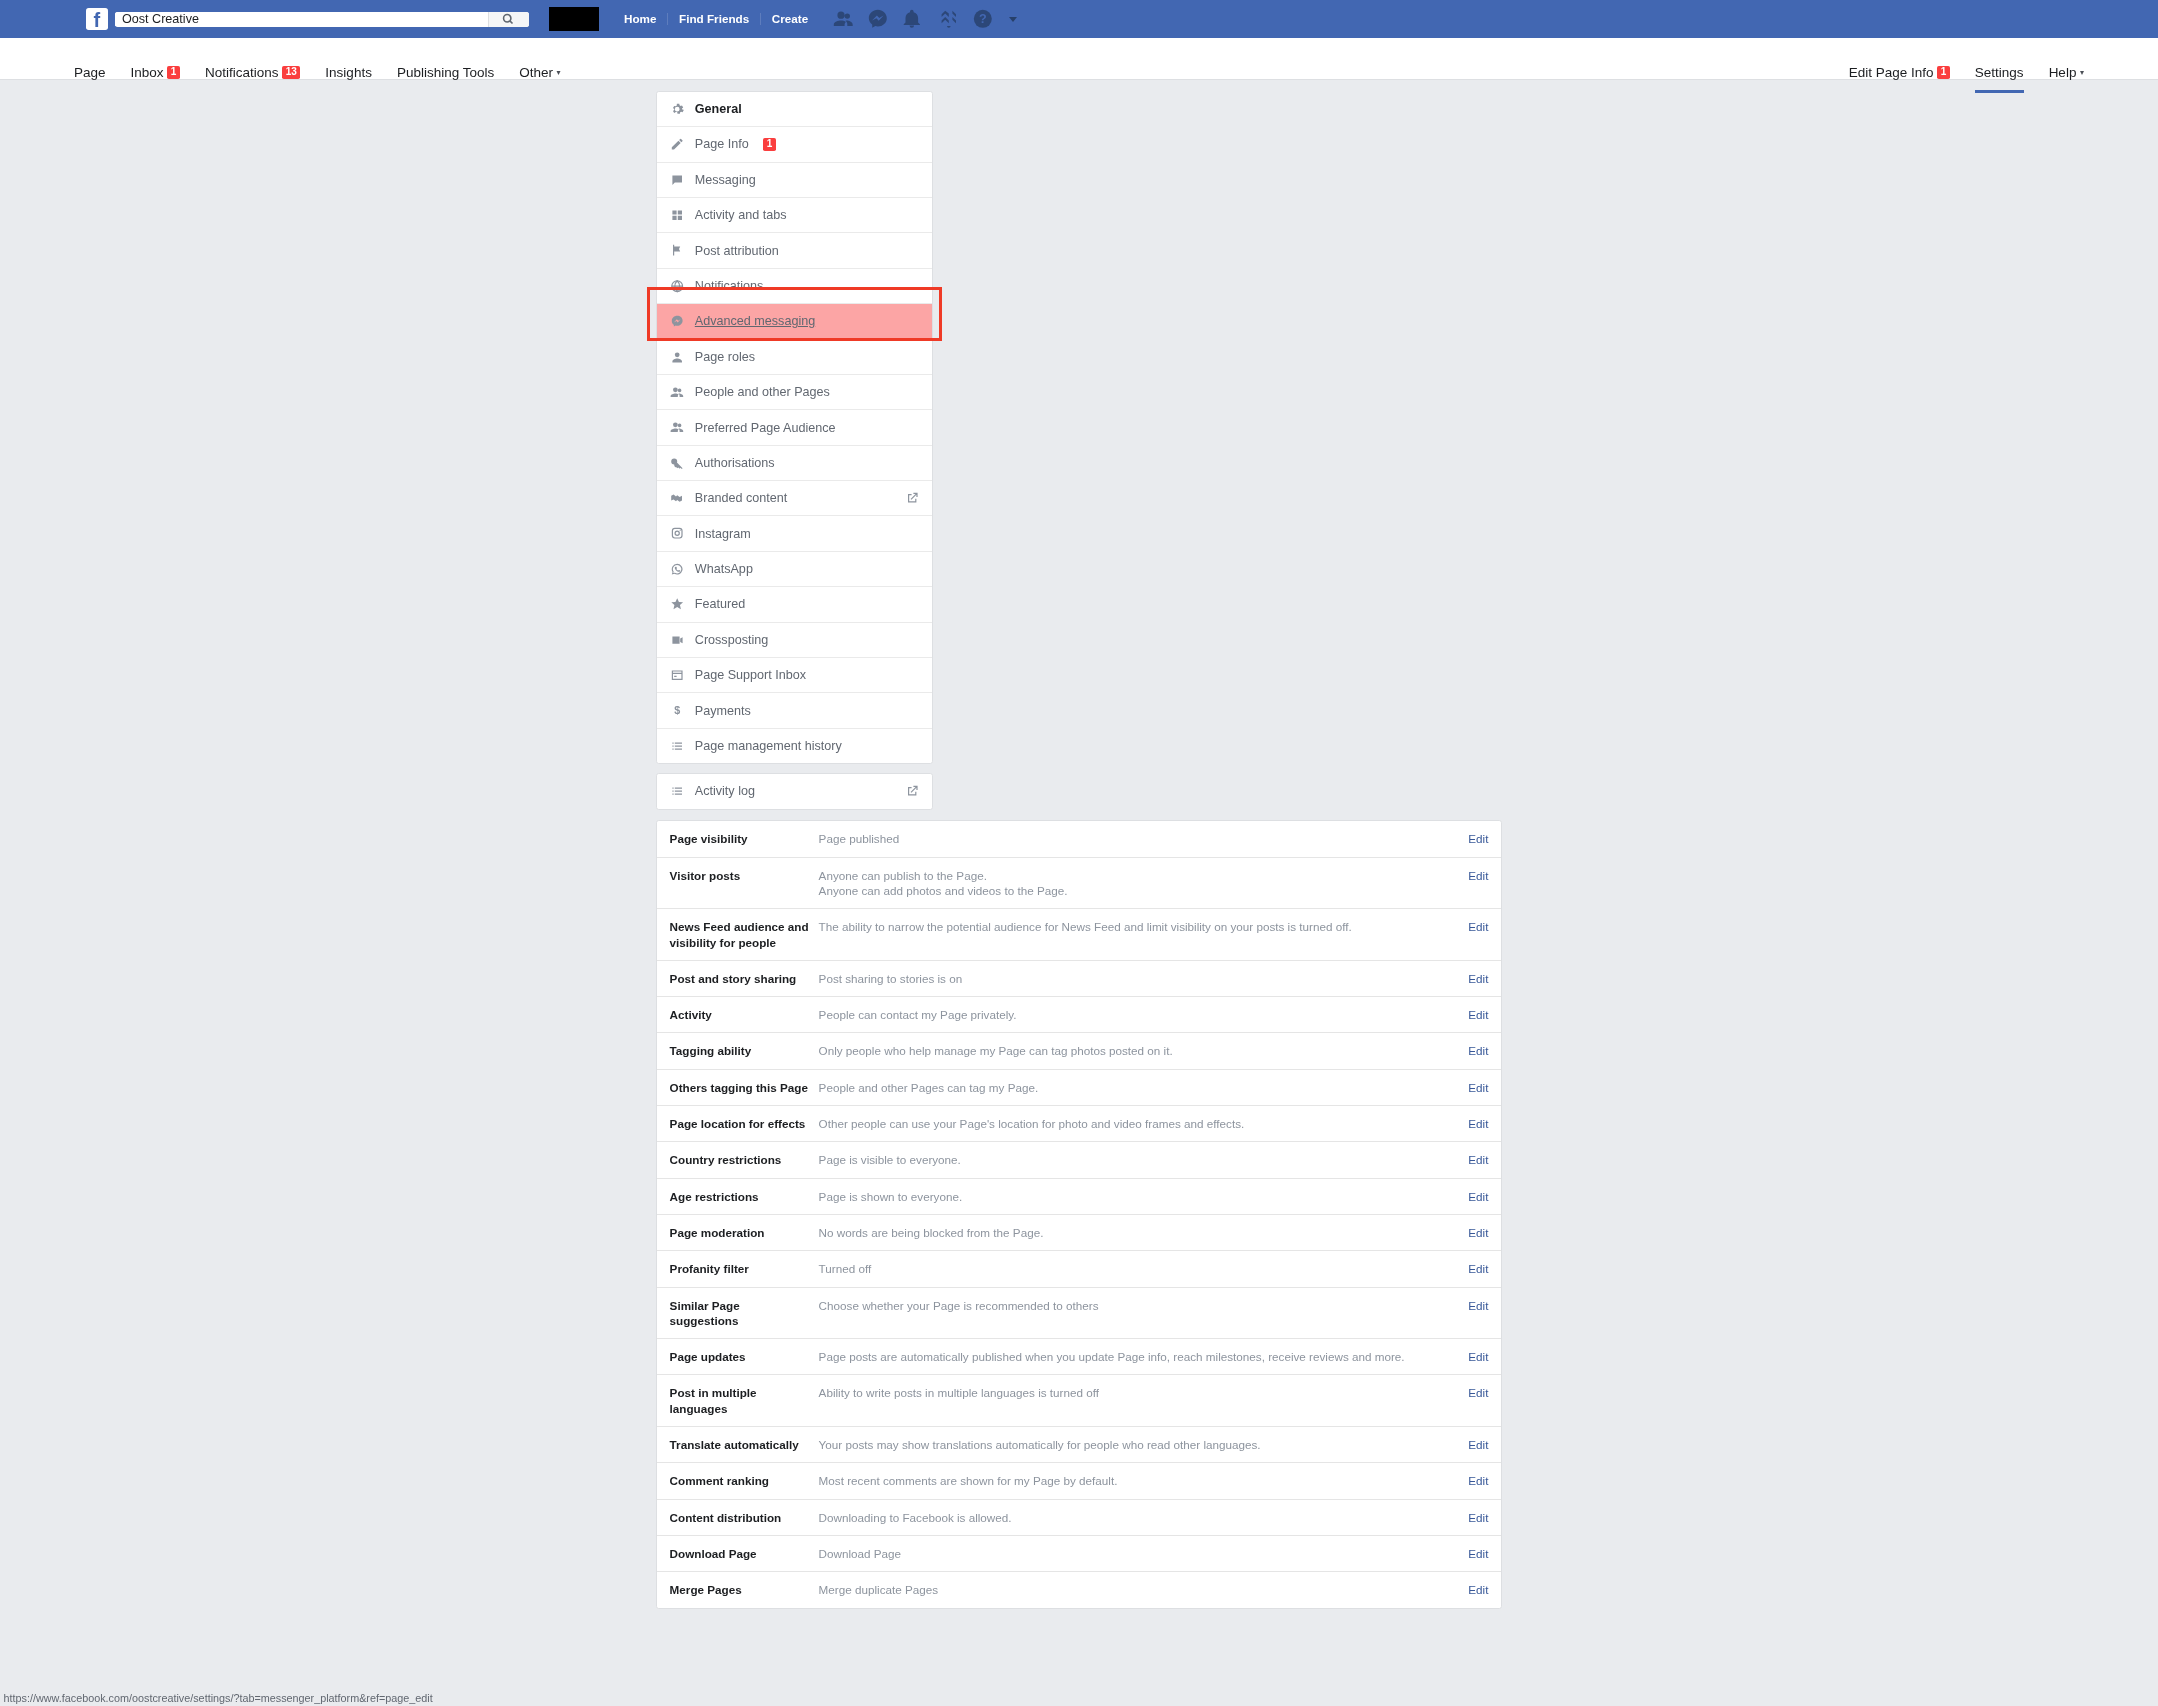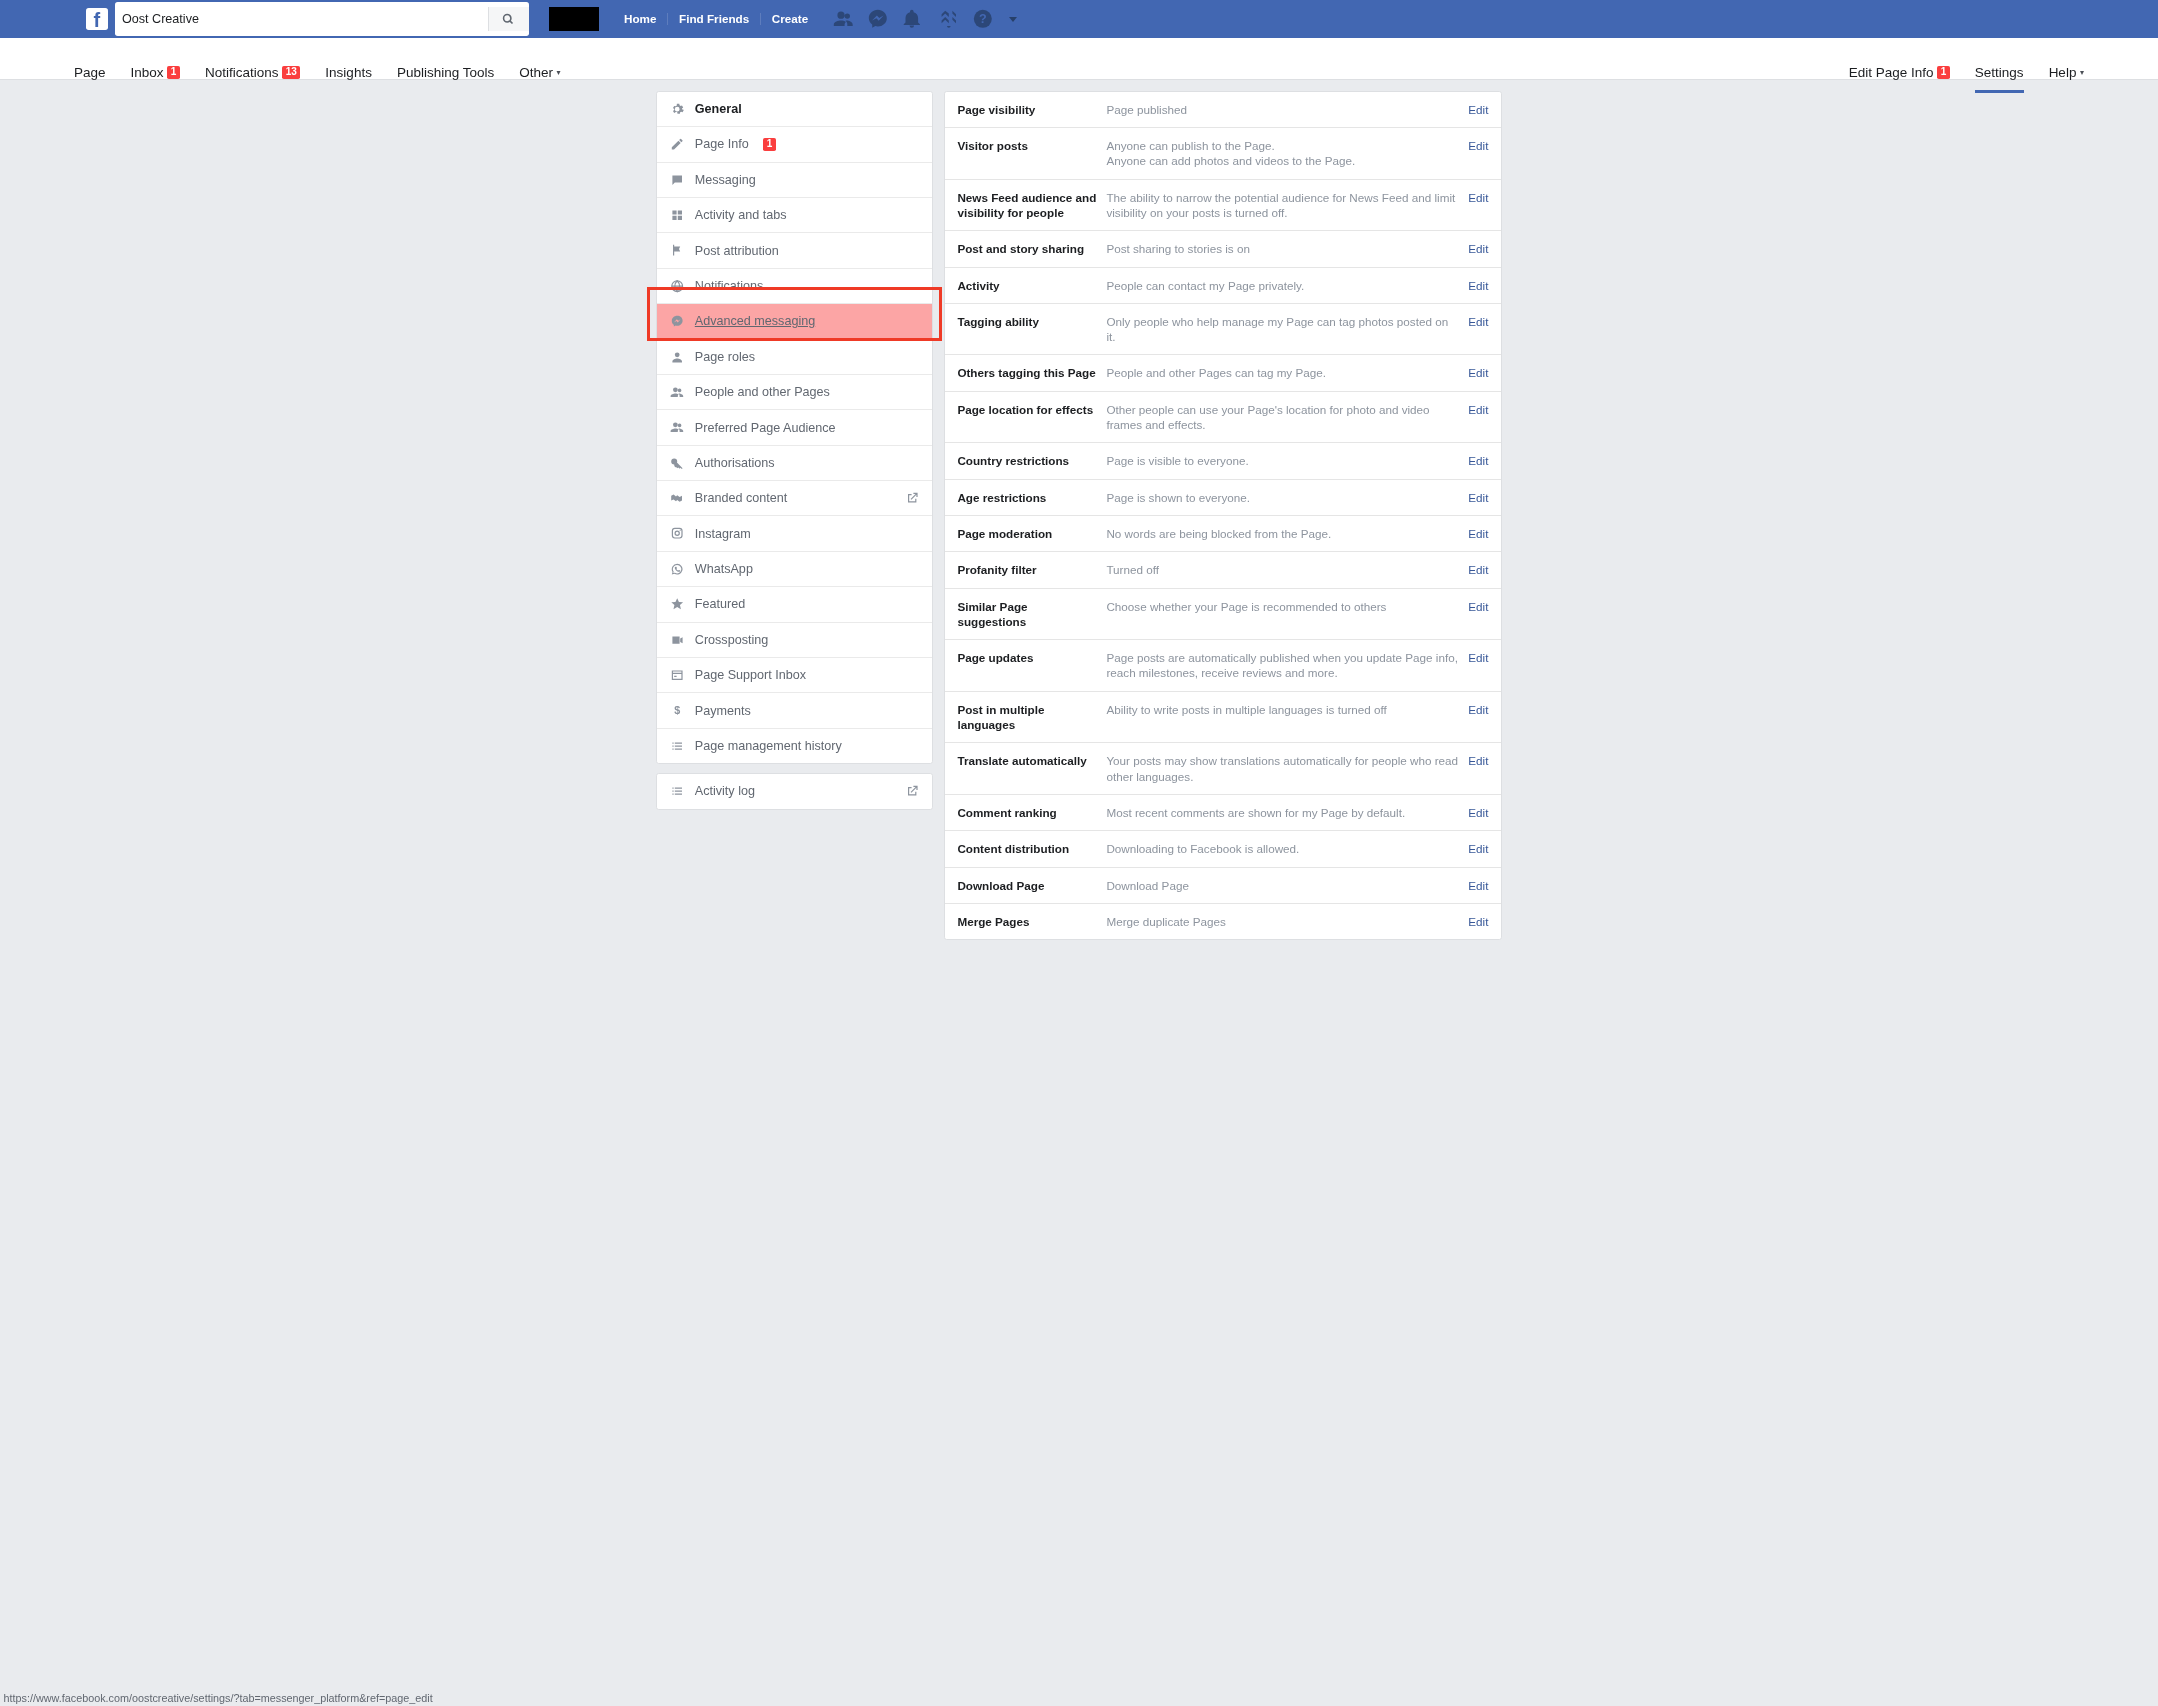--- a/index.html
+++ b/index.html
@@ -30,21 +30,21 @@
       font-size: 20px;
       margin-right: 7.2px;
       padding-bottom: 0;
       line-height: 20px;
     }
     .search-wrap {
       background: #fff;
       border-radius: 2.7px;
       display: flex;
       align-items: center;
-      height: 34px;
+      height: 15px;
       width: 414px;
       overflow: hidden;
     }
     .search-wrap input {
       border: none;
       outline: none;
       flex: 1;
       padding: 0 7.2px;
       font-size: 12.6px;
       color: #1c1e21;
@@ -137,20 +137,21 @@
       margin-left: 3.6px;
       font-size: 8px;
       color: #4b4f56;
     }
     
     .content {
       max-width: 846px;
       margin: 10.8px auto 0;
       display: flex;
       gap: 10.8px;
+      flex-direction: column;
     }
     .sidebar {
       width: 277px;
     }
     .sidebox, .activitybox {
       background: #fff;
       border: 0.9px solid #dddfe2;
       border-radius: 2.7px;
     }
     .siderow {

